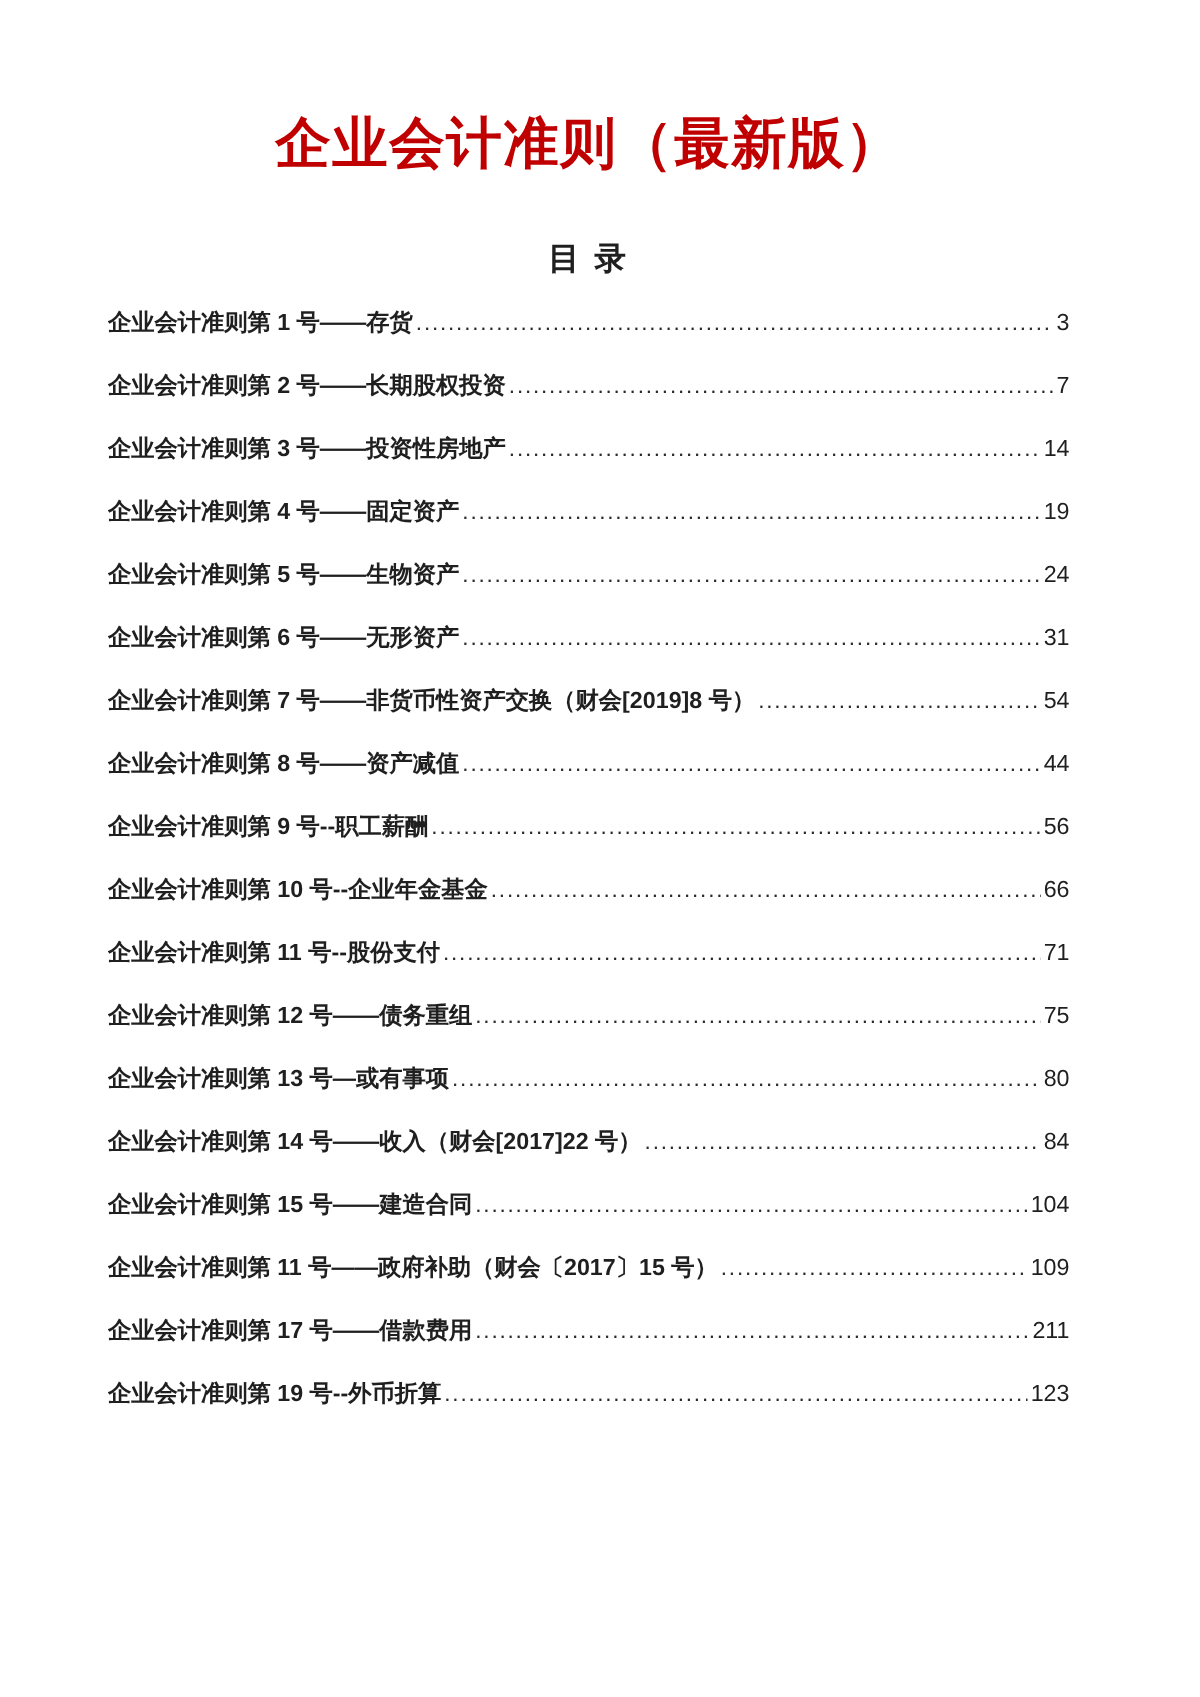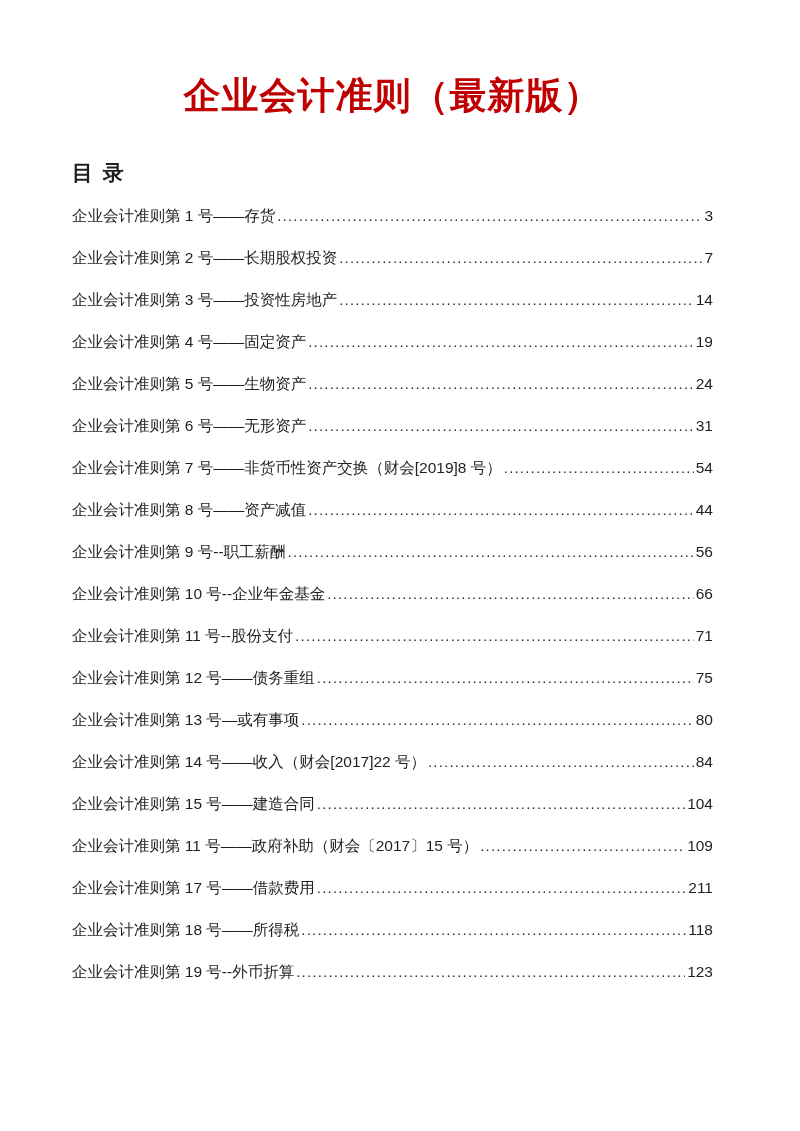--- a/index.html
+++ b/index.html
@@ -28,41 +28,41 @@
     font-size: 37px;
     line-height: 48px;
     font-weight: 800;
     color: #c00000;
     letter-spacing: 1px;
     white-space: nowrap;
   }
   .toc-heading {
     margin: 0;
     margin-top: 40px;
-    text-align: left;
+    text-align: center;
     font-size: 21px;
     line-height: 26px;
     font-weight: 700;
     color: #1f1f1f;
     letter-spacing: 2px;
   }
   .toc {
     margin-top: 9px;
   }
   .toc-row {
     display: flex;
     align-items: baseline;
     height: 42px;
     line-height: 42px;
     overflow: hidden;
   }
   .toc-entry-title {
     white-space: nowrap;
     font-size: 15.5px;
-    font-weight: 400;
+    font-weight: 700;
     color: #1f1f1f;
     flex: 0 0 auto;
   }
   .toc-leader {
     flex: 1 1 auto;
     overflow: hidden;
     white-space: nowrap;
     font-size: 15px;
     font-weight: 400;
     color: #2a2a2a;
@@ -187,25 +187,20 @@
       <span class="toc-leader"></span>
       <span class="toc-page">109</span>
     </div>
 
     <div class="toc-row">
       <span class="toc-entry-title">企业会计准则第 17 号——借款费用</span>
       <span class="toc-leader"></span>
       <span class="toc-page">211</span>
     </div>
 
-    <div class="toc-row">
-      <span class="toc-entry-title">企业会计准则第 18 号——所得税</span>
-      <span class="toc-leader"></span>
-      <span class="toc-page">118</span>
-    </div>
 
     <div class="toc-row">
       <span class="toc-entry-title">企业会计准则第 19 号--外币折算</span>
       <span class="toc-leader"></span>
       <span class="toc-page">123</span>
     </div>
 
   </div>
 </div>
 

